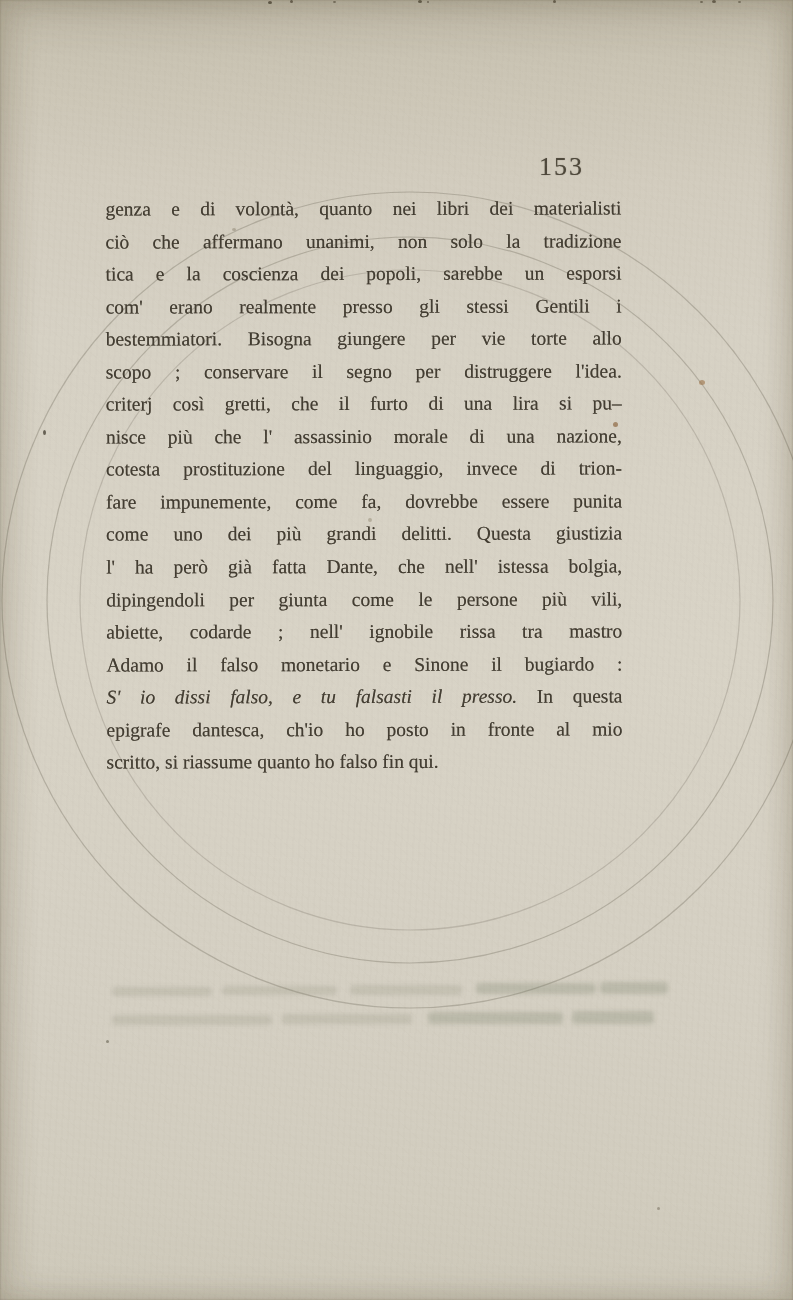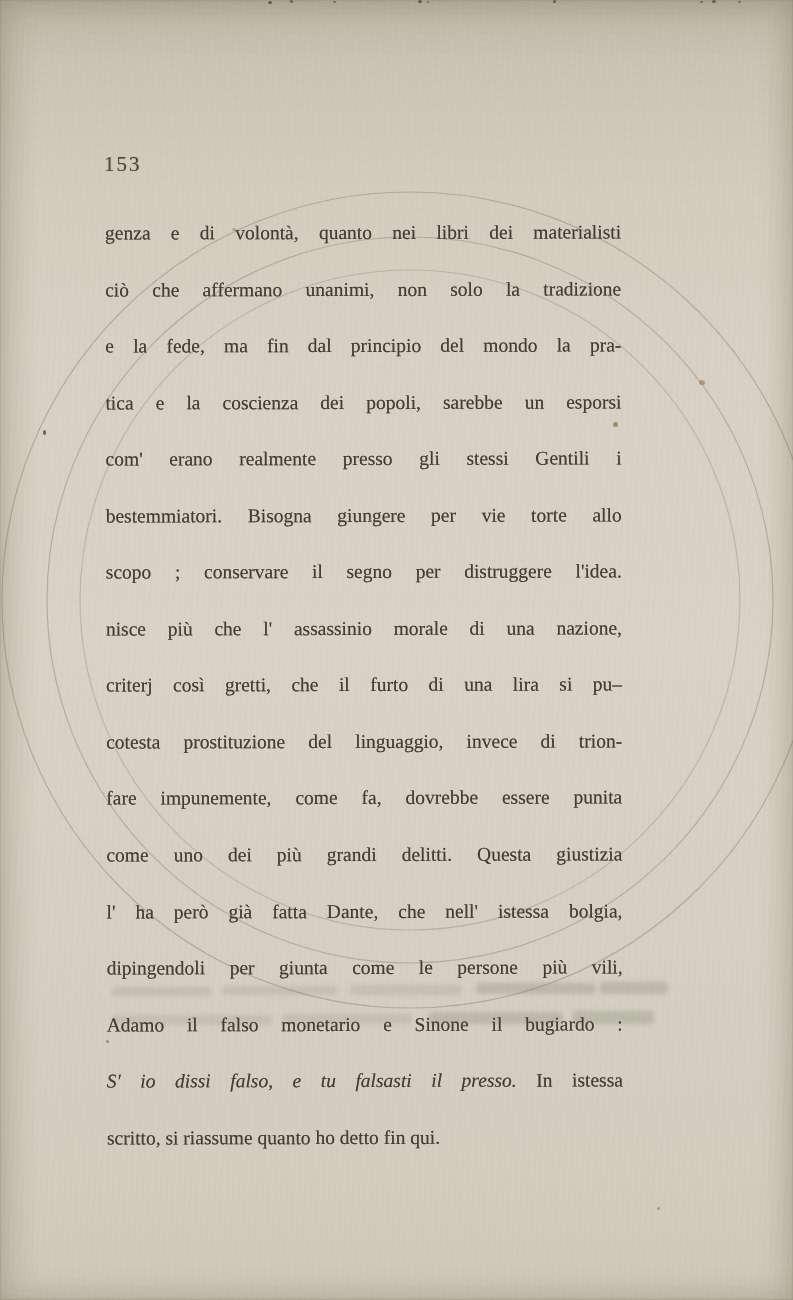--- a/index.html
+++ b/index.html
@@ -34,38 +34,37 @@
       repeating-linear-gradient(7deg, rgba(248,246,238,0.035) 0 3px, rgba(0,0,0,0) 3px 8px),
       repeating-linear-gradient(41deg, rgba(115,105,82,0.018) 0 1px, rgba(0,0,0,0) 1px 9px);
   }
   .stamp-svg { position: absolute; left: 0; top: 0; z-index: 1; }
   .stamp-svg circle { fill: none; stroke: rgba(108,102,89,0.34); stroke-width: 1.2; }
   .stamp-svg circle.inner { stroke: rgba(108,102,89,0.26); }
 
   .pagenum {
     position: absolute; z-index: 3;
     left: 104px; top: 152px; width: 480px;
-    text-align: left;
-    font-size: 21px; letter-spacing: 2px;
+    text-align: right;
+    font-size: 26px; letter-spacing: 2px;
     color: #4d473a;
     text-shadow: 0 0 1px rgba(77,71,58,0.55);
   }
   .text-block {
     position: absolute; z-index: 3;
     left: 106px; top: 193px; width: 516px;
     transform: rotate(-0.12deg);
   }
   .line {
     font-size: 19.5px;
     line-height: 32.55px;
     color: #423c31;
     text-align: justify;
     text-align-last: justify;
     text-shadow: 0 0 0.6px rgba(66,60,49,0.65);
-    margin-top: 24px;
   }
   .line.last { text-align-last: left; }
   .line .it { font-style: italic; }
 
   .ghost {
     position: absolute; z-index: 2;
     background: rgba(128,131,110,0.20);
     filter: blur(2px);
     border-radius: 4px;
   }
@@ -81,35 +80,36 @@
     <circle cx="410" cy="600" r="408"></circle>
     <circle cx="410" cy="600" r="363"></circle>
     <circle class="inner" cx="410" cy="600" r="330"></circle>
   </svg>
 
   <div class="pagenum">153</div>
 
   <div class="text-block" id="text-block">
       <div class="line"><span>genza e di volontà, quanto nei libri dei materialisti</span></div>
       <div class="line"><span>ciò che affermano unanimi, non solo la tradizione</span></div>
-      <div class="line"><span>e la fede, ma fin dal principio del mondo la pra-</span></div>
       <div class="line"><span>tica e la coscienza dei popoli, sarebbe un esporsi</span></div>
       <div class="line"><span>com' erano realmente presso gli stessi Gentili i</span></div>
       <div class="line"><span>bestemmiatori. Bisogna giungere per vie torte allo</span></div>
       <div class="line"><span>scopo ; conservare il segno per distruggere l'idea.</span></div>
+      <div class="line"><span>criterj così gretti, che il furto di una lira si pu–</span></div>
       <div class="line"><span>nisce più che l' assassinio morale di una nazione,</span></div>
-      <div class="line"><span>criterj così gretti, che il furto di una lira si pu–</span></div>
       <div class="line"><span>cotesta prostituzione del linguaggio, invece di trion-</span></div>
       <div class="line"><span>fare impunemente, come fa, dovrebbe essere punita</span></div>
       <div class="line"><span>come uno dei più grandi delitti. Questa giustizia</span></div>
       <div class="line"><span>l' ha però già fatta Dante, che nell' istessa bolgia,</span></div>
       <div class="line"><span>dipingendoli per giunta come le persone più vili,</span></div>
+      <div class="line"><span>abiette, codarde ; nell' ignobile rissa tra mastro</span></div>
       <div class="line"><span>Adamo il falso monetario e Sinone il bugiardo :</span></div>
-      <div class="line"><span class="it">S' io dissi falso, e tu falsasti il presso.</span><span> In istessa</span></div>
-      <div class="line last"><span>scritto, si riassume quanto ho detto fin qui.</span></div>
+      <div class="line"><span class="it">S' io dissi falso, e tu falsasti il presso.</span><span> In questa</span></div>
+      <div class="line"><span>epigrafe dantesca, ch'io ho posto in fronte al mio</span></div>
+      <div class="line last"><span>scritto, si riassume quanto ho falso fin qui.</span></div>
     </div>
 
   <div>
     <div class="ghost" style="left:112px; top:987px; width:100px; height:9px;"></div>
     <div class="ghost" style="left:222px; top:986px; width:115px; height:9px;"></div>
     <div class="ghost" style="left:350px; top:985px; width:112px; height:10px;"></div>
     <div class="ghost dense" style="left:476px; top:983px; width:120px; height:11px;"></div>
     <div class="ghost dense" style="left:600px; top:982px; width:68px; height:12px;"></div>
     <div class="ghost" style="left:112px; top:1015px; width:160px; height:10px;"></div>
     <div class="ghost" style="left:282px; top:1014px; width:130px; height:10px;"></div>

